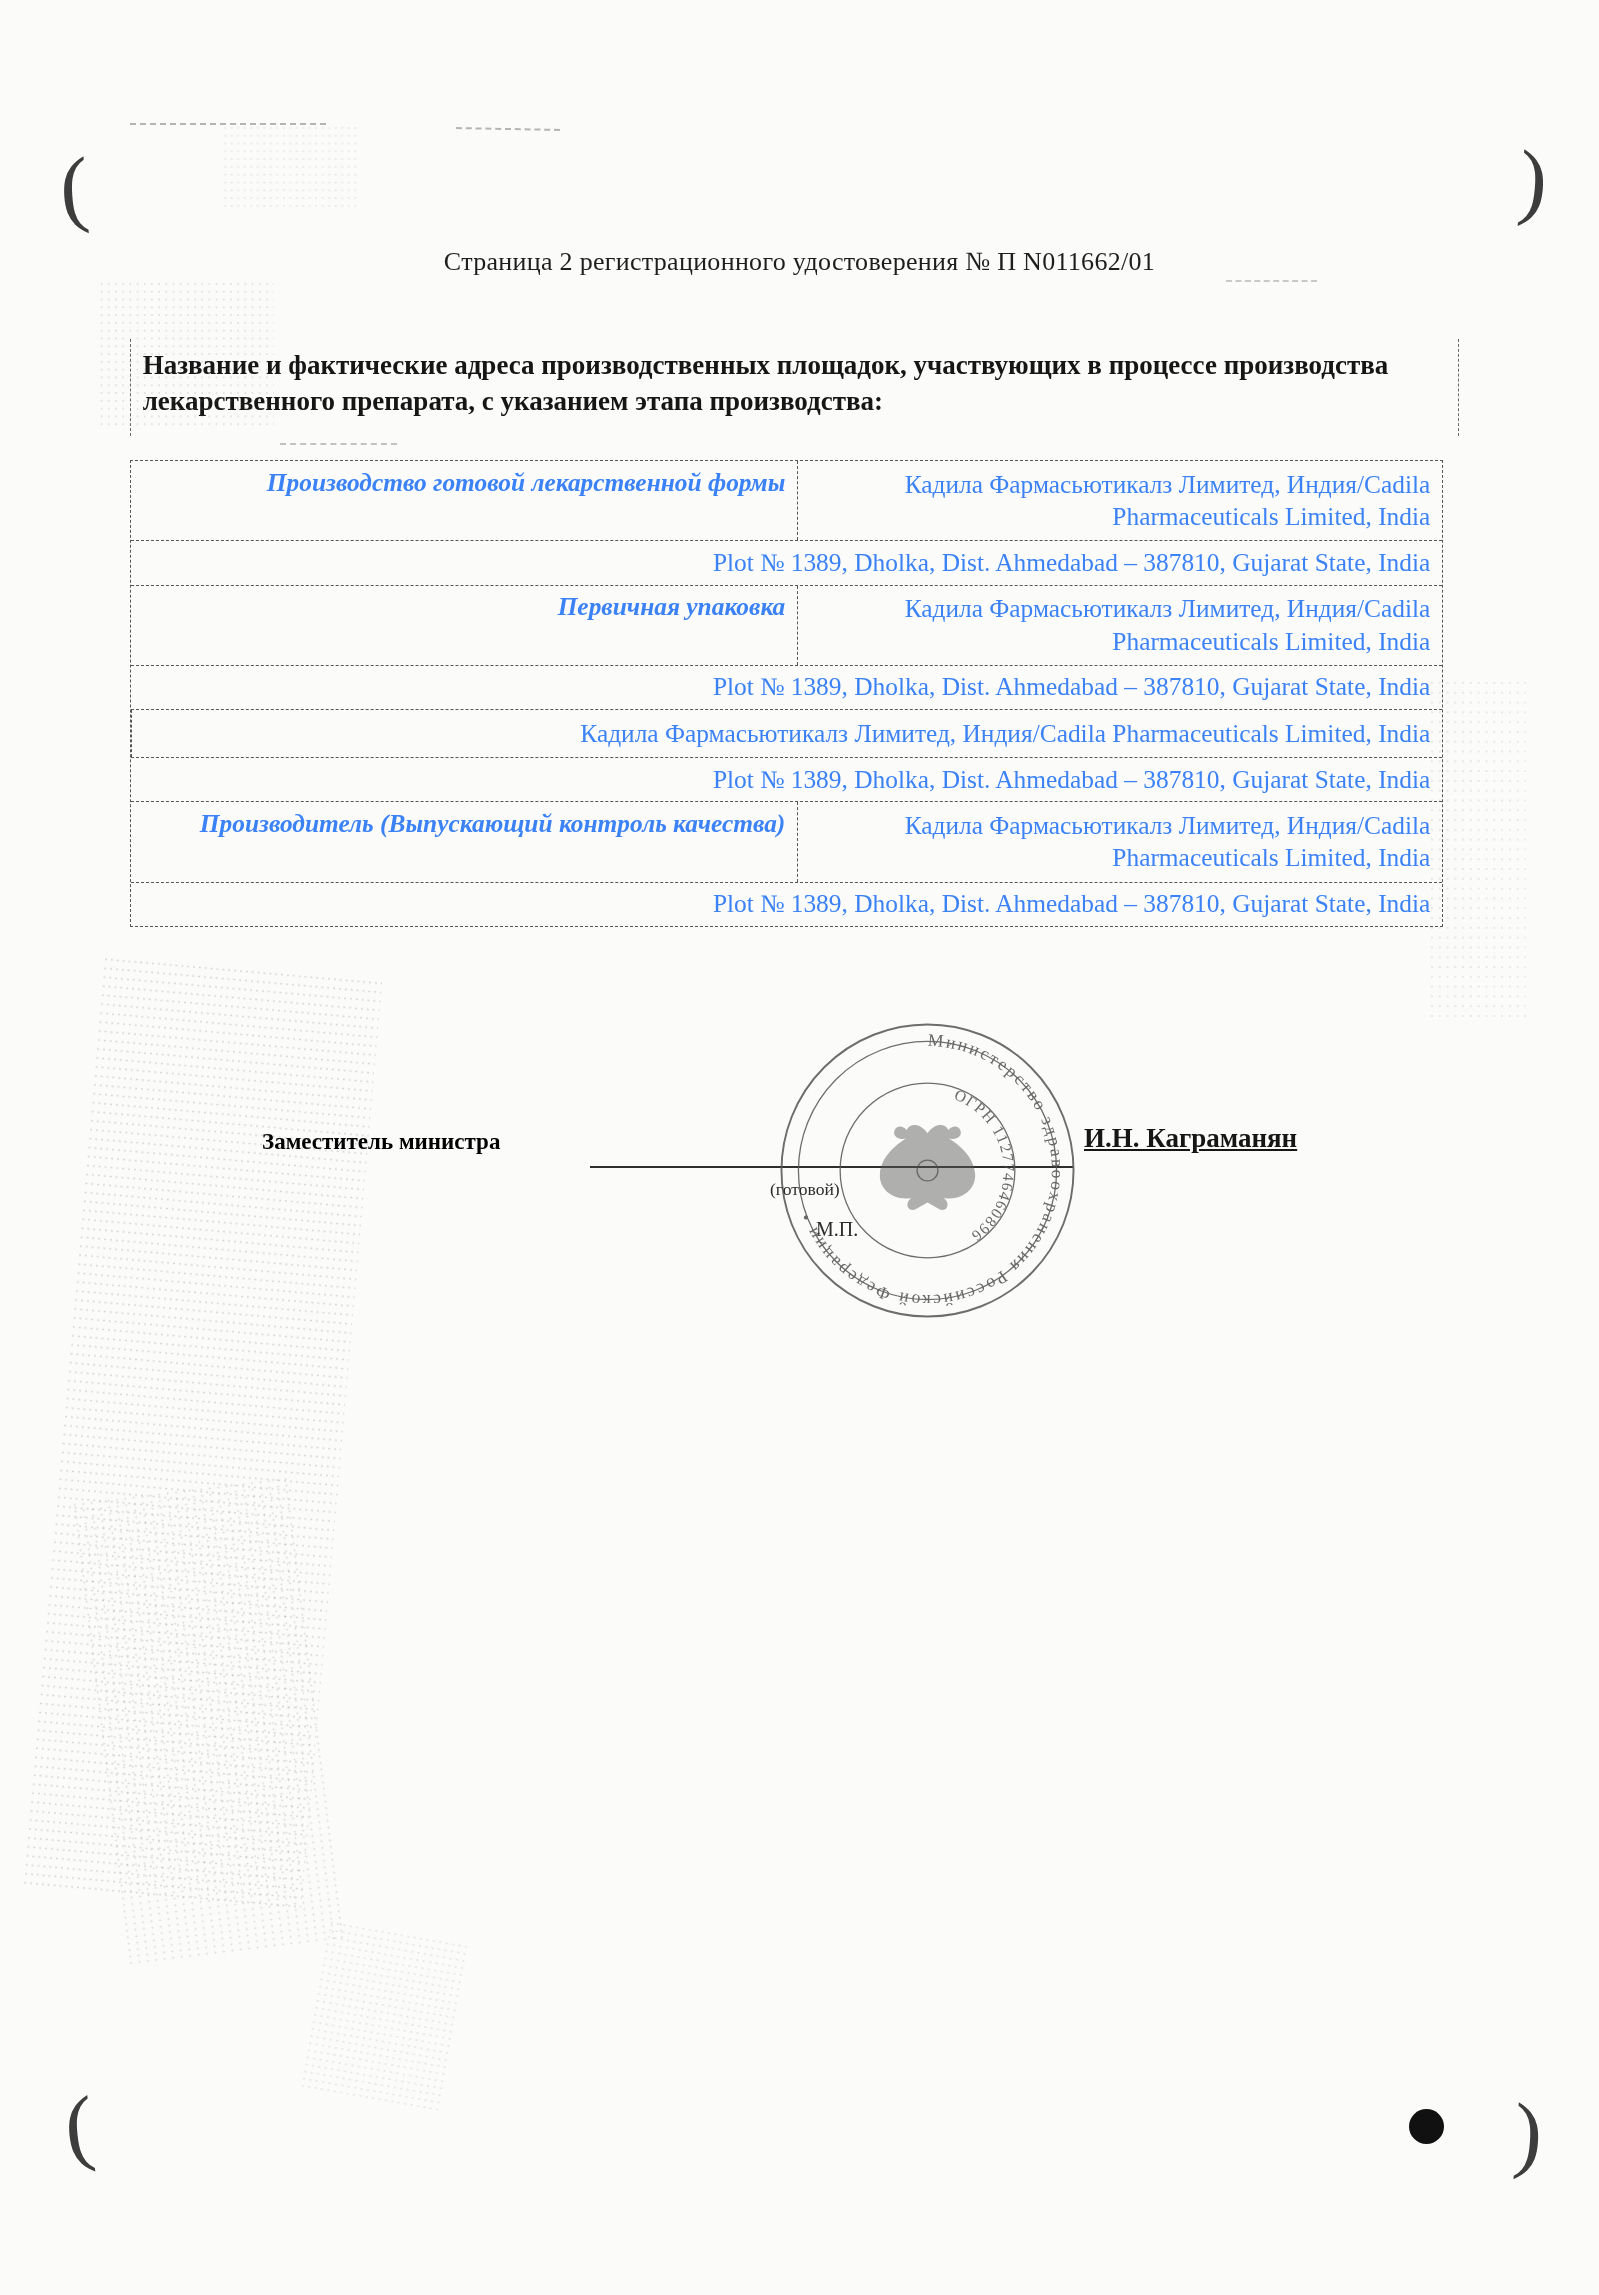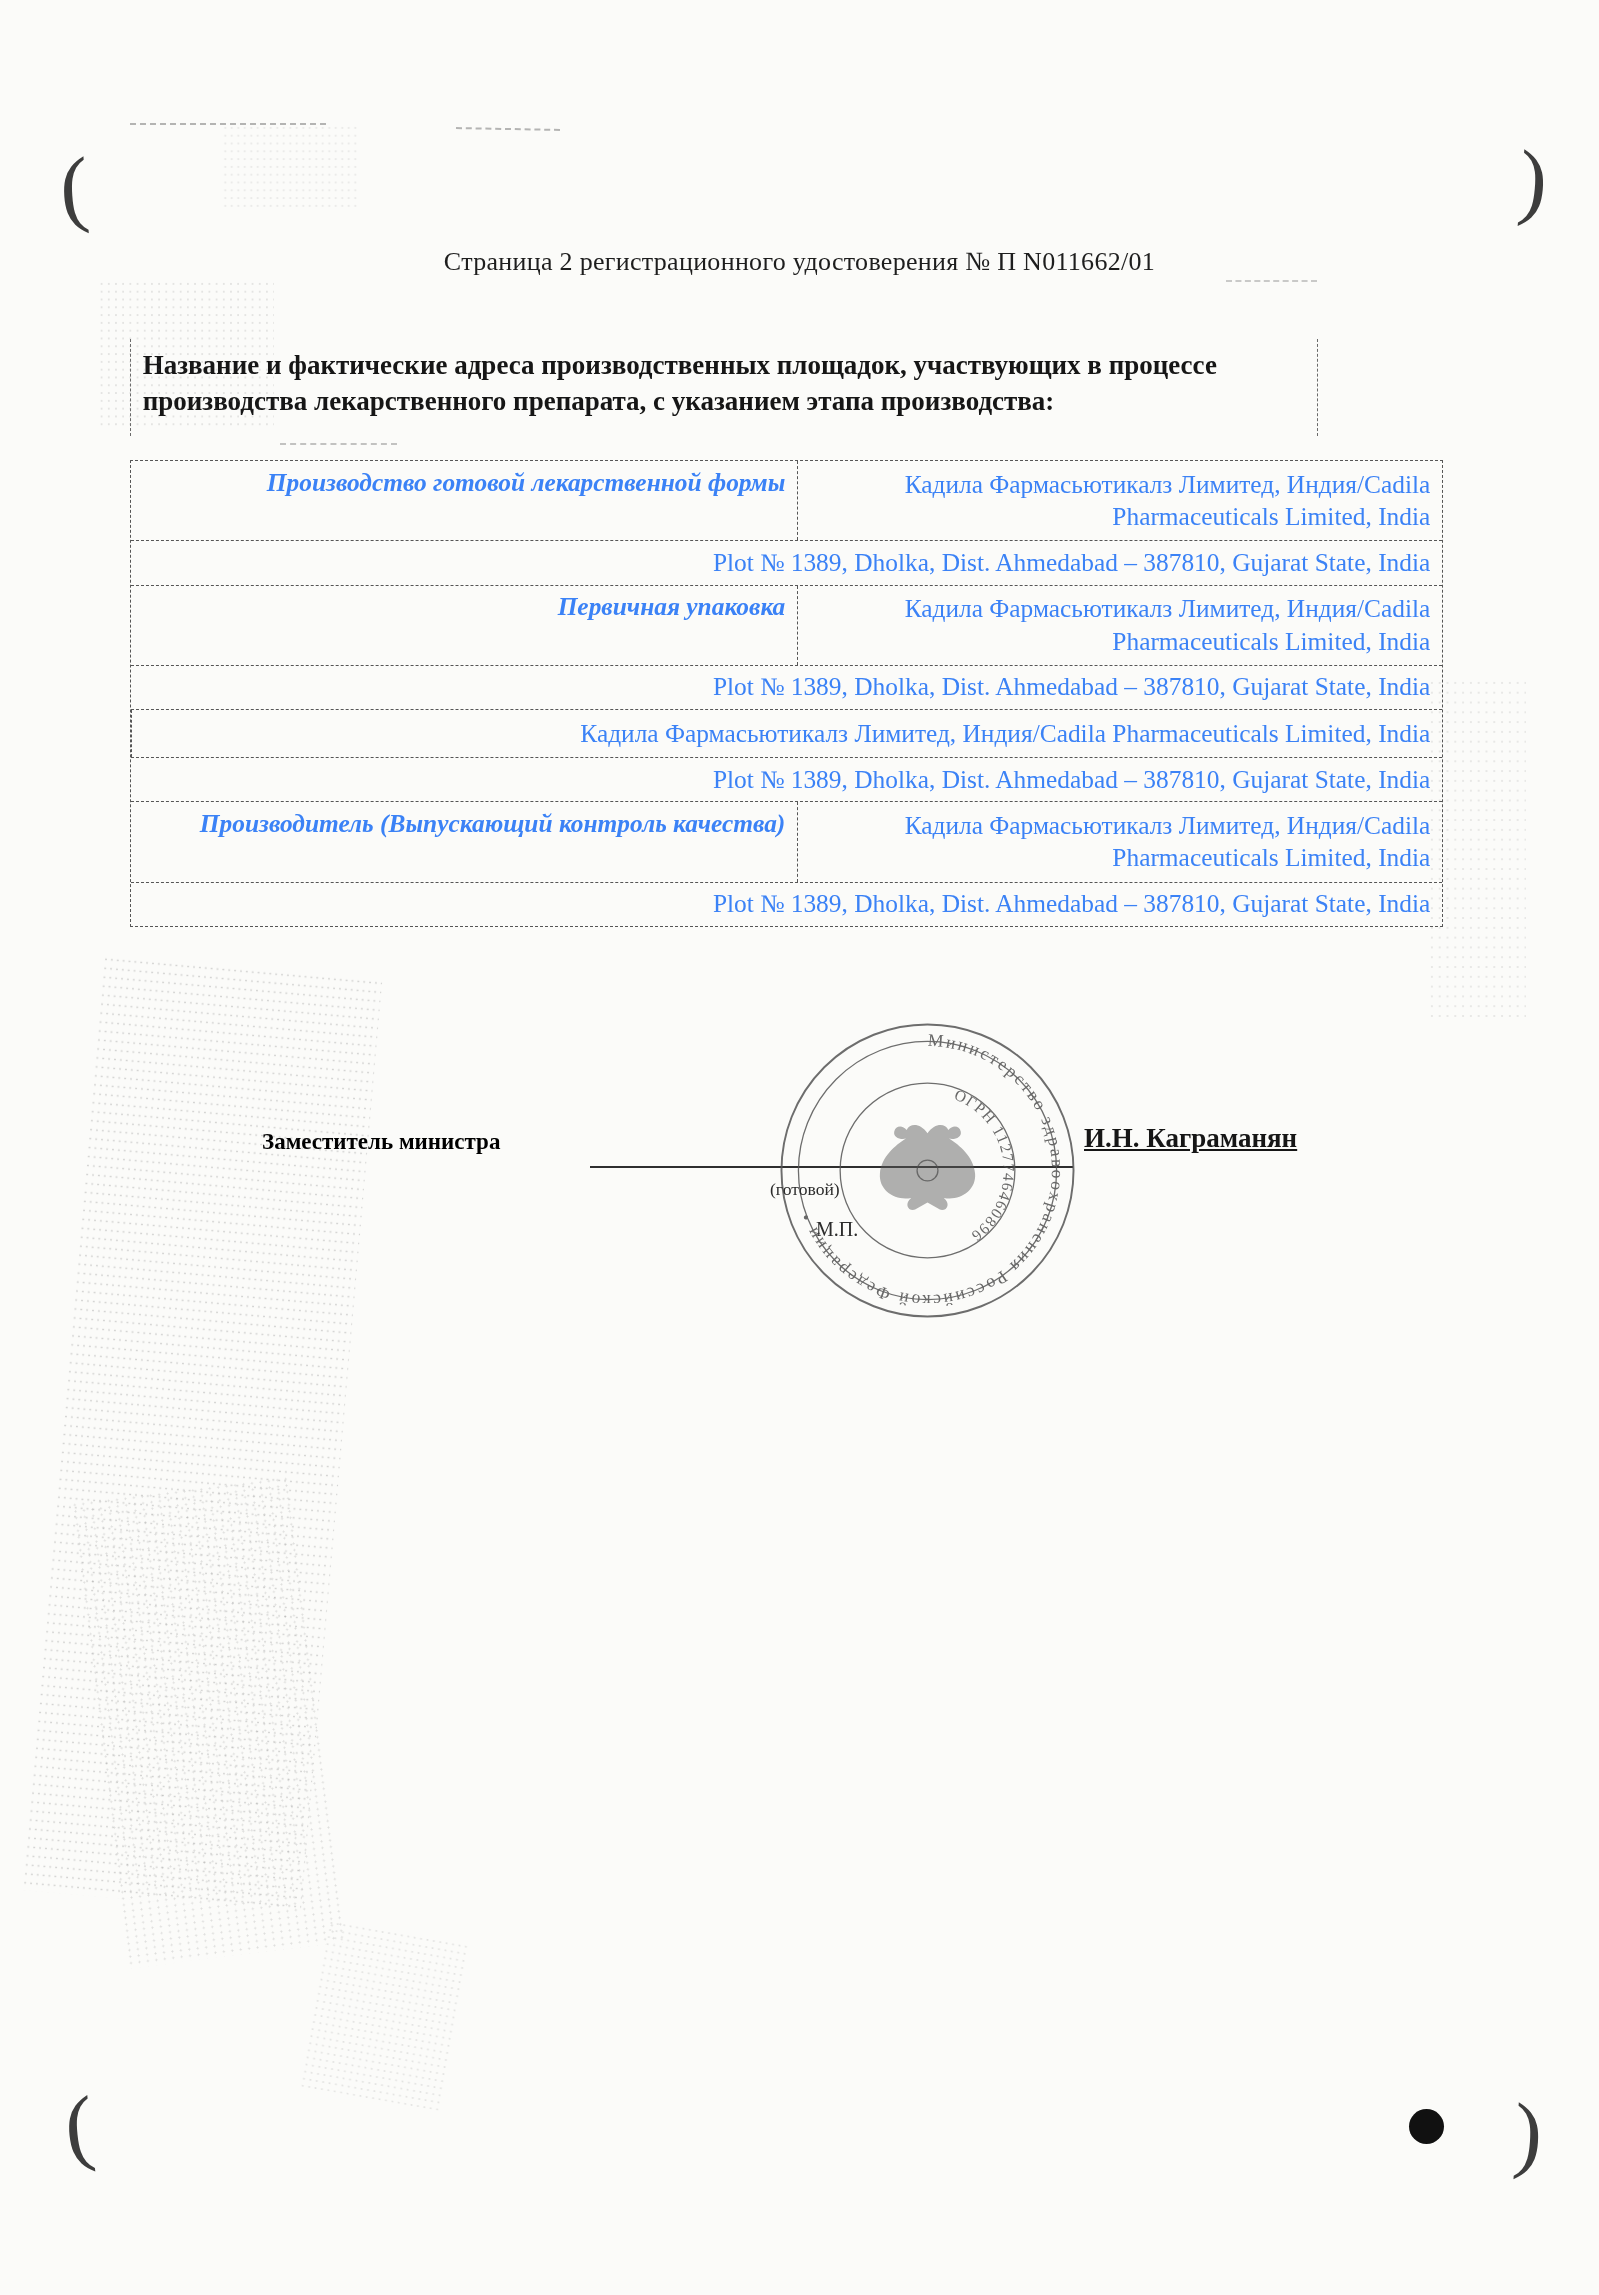--- a/index.html
+++ b/index.html
@@ -10,21 +10,21 @@
     color:#222;
   }
   .abs{position:absolute;}
   
   .doc-header{
     left:0;top:247px;width:1599px;text-align:center;
     font-size:26px;letter-spacing:0.3px;color:#1e1e1e;
   }
   
   .intro-box{
-    left:130px;top:339px;width:1188px;
+    left:130px;top:339px;width:1329px;
     border-left:1.3px dashed #6a6a6a;border-right:1.3px dashed #6a6a6a;
     padding:9px 11.7px 17px 11.7px;box-sizing:border-box;
     font-size:27px;font-weight:bold;line-height:1.32;color:#161616;
   }
   
   .sites-table{
     left:130px;top:460px;width:1313px;box-sizing:border-box;
     border:1.3px dashed #565656;
     font-size:25.4px;color:#3b82f6;text-align:right;
   }

